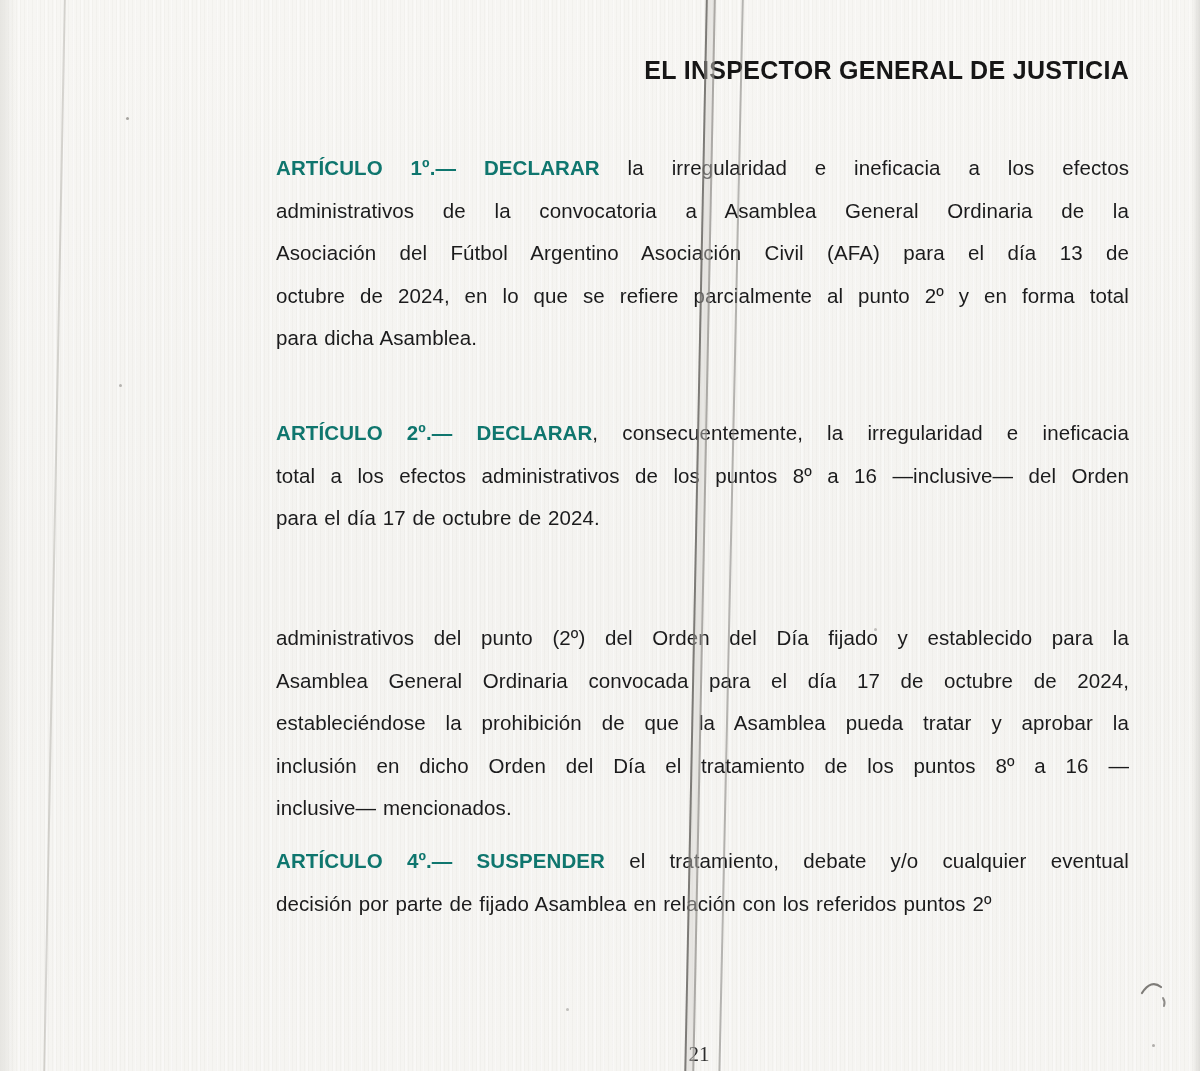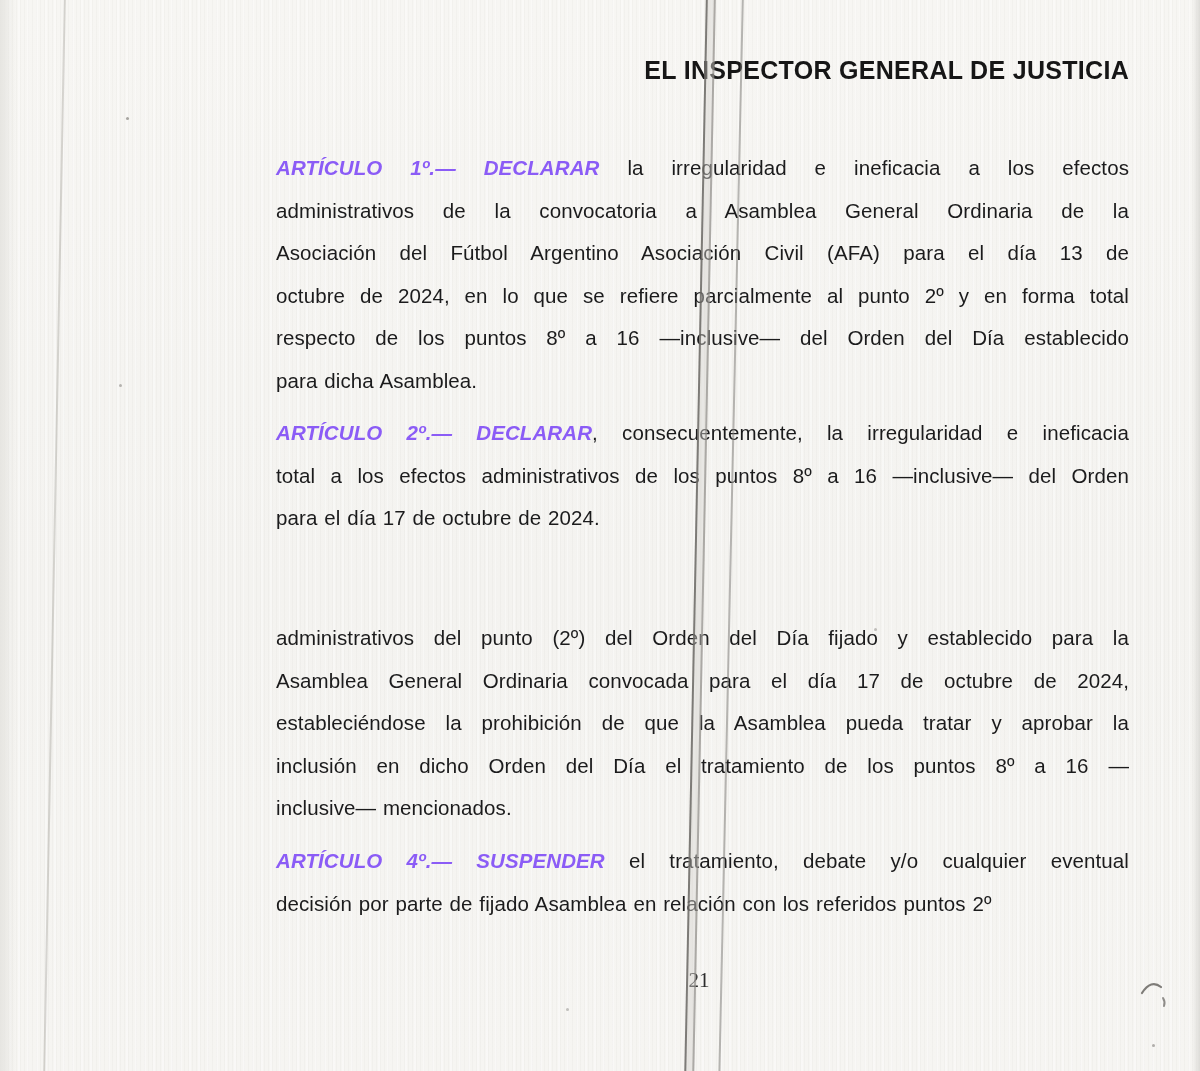--- a/index.html
+++ b/index.html
@@ -55,24 +55,24 @@
   .line {
     font-size: 20.5px; line-height: 42.5px; height: 42.5px;
     letter-spacing: 0.1px; word-spacing: 1px;
     text-align: justify;
     text-align-last: justify;
     -moz-text-align-last: justify;
     white-space: normal; overflow: visible;
     color: #1b1b1c;
   }
   .line.last { text-align-last: left; -moz-text-align-last: left; }
-  .b { font-weight: 700; color: #8b5cf6; font-style: italic; }
+  .b { font-weight: 700; color: #0f766e; }
 
   .pagenum {
-    position: absolute; top: 968px; left: 276px; width: 846px;
+    position: absolute; top: 1042px; left: 276px; width: 846px;
     text-align: center;
     font-family: "Liberation Serif", serif;
     font-size: 21px; color: #2b2b2b;
   }
 
   
   .fold-double {
     position: absolute; top: -10px; left: 706px; width: 6px; height: 1095px;
     border-left: 2px solid rgba(96,94,90,0.78);
     border-right: 2px solid rgba(122,120,116,0.55);
@@ -114,21 +114,20 @@
 
   <div class="doc-title">
     <div>EL INSPECTOR GENERAL DE JUSTICIA</div>
   </div>
 
   <div class="article a1">
     <div class="line"><span class="b">ARTÍCULO 1º.— DECLARAR</span><span> la irregularidad e ineficacia a los efectos</span></div>
     <div class="line"><span>administrativos de la convocatoria a Asamblea General Ordinaria de la</span></div>
     <div class="line"><span>Asociación del Fútbol Argentino Asociación Civil (AFA) para el día 13 de</span></div>
     <div class="line"><span>octubre de 2024, en lo que se refiere parcialmente al punto 2º y en forma total</span></div>
-    <div class="line"><span>respecto de los puntos 8º a 16 —inclusive— del Orden del Día establecido</span></div>
     <div class="line last"><span>para dicha Asamblea.</span></div>
   </div>
 
   <div class="article a2">
     <div class="line"><span class="b">ARTÍCULO 2º.— DECLARAR</span><span>, consecuentemente, la irregularidad e ineficacia</span></div>
     <div class="line"><span>total a los efectos administrativos de los puntos 8º a 16 —inclusive— del Orden</span></div>
     <div class="line last"><span>para el día 17 de octubre de 2024.</span></div>
   </div>
 
   <div class="article a3">

